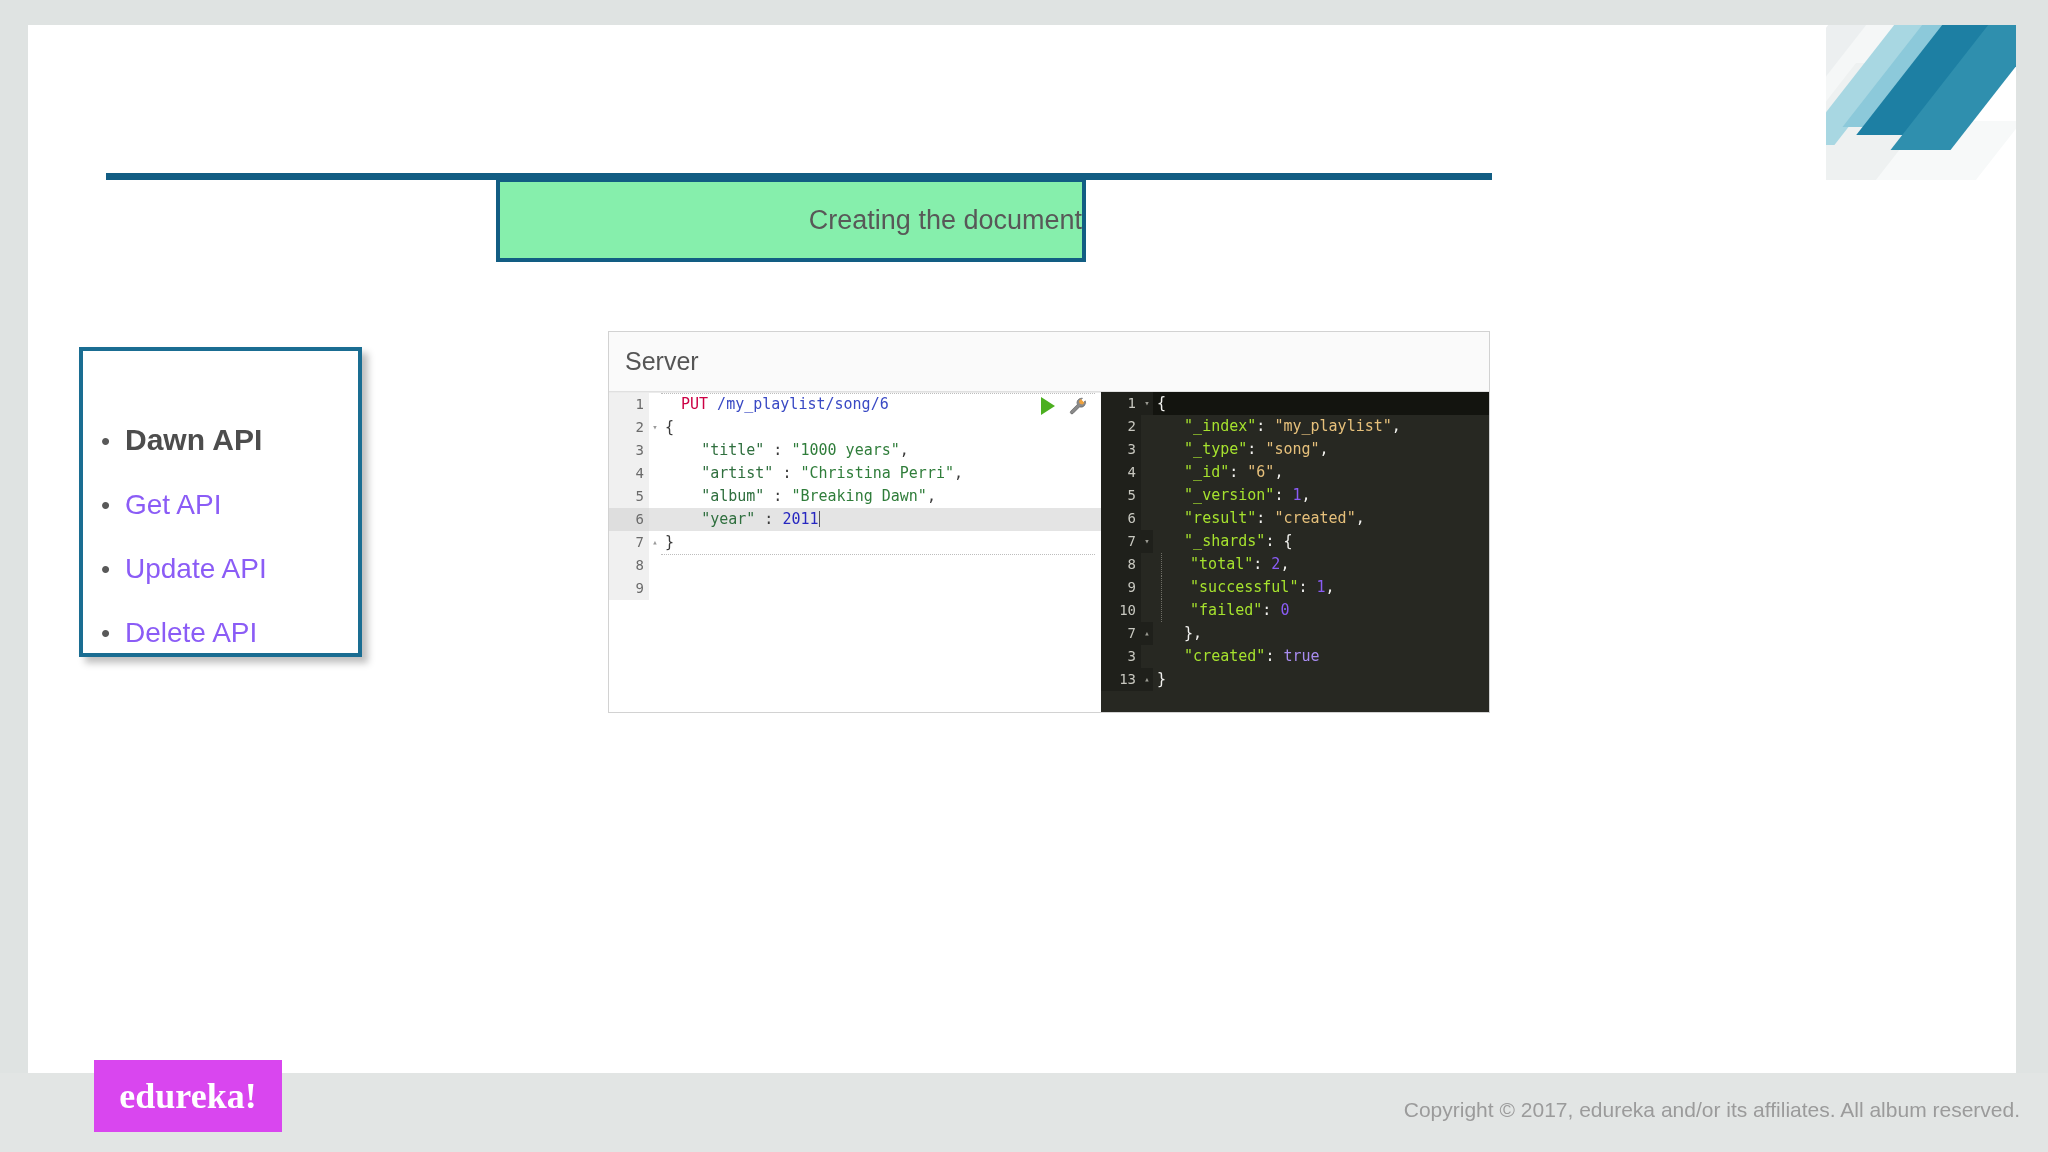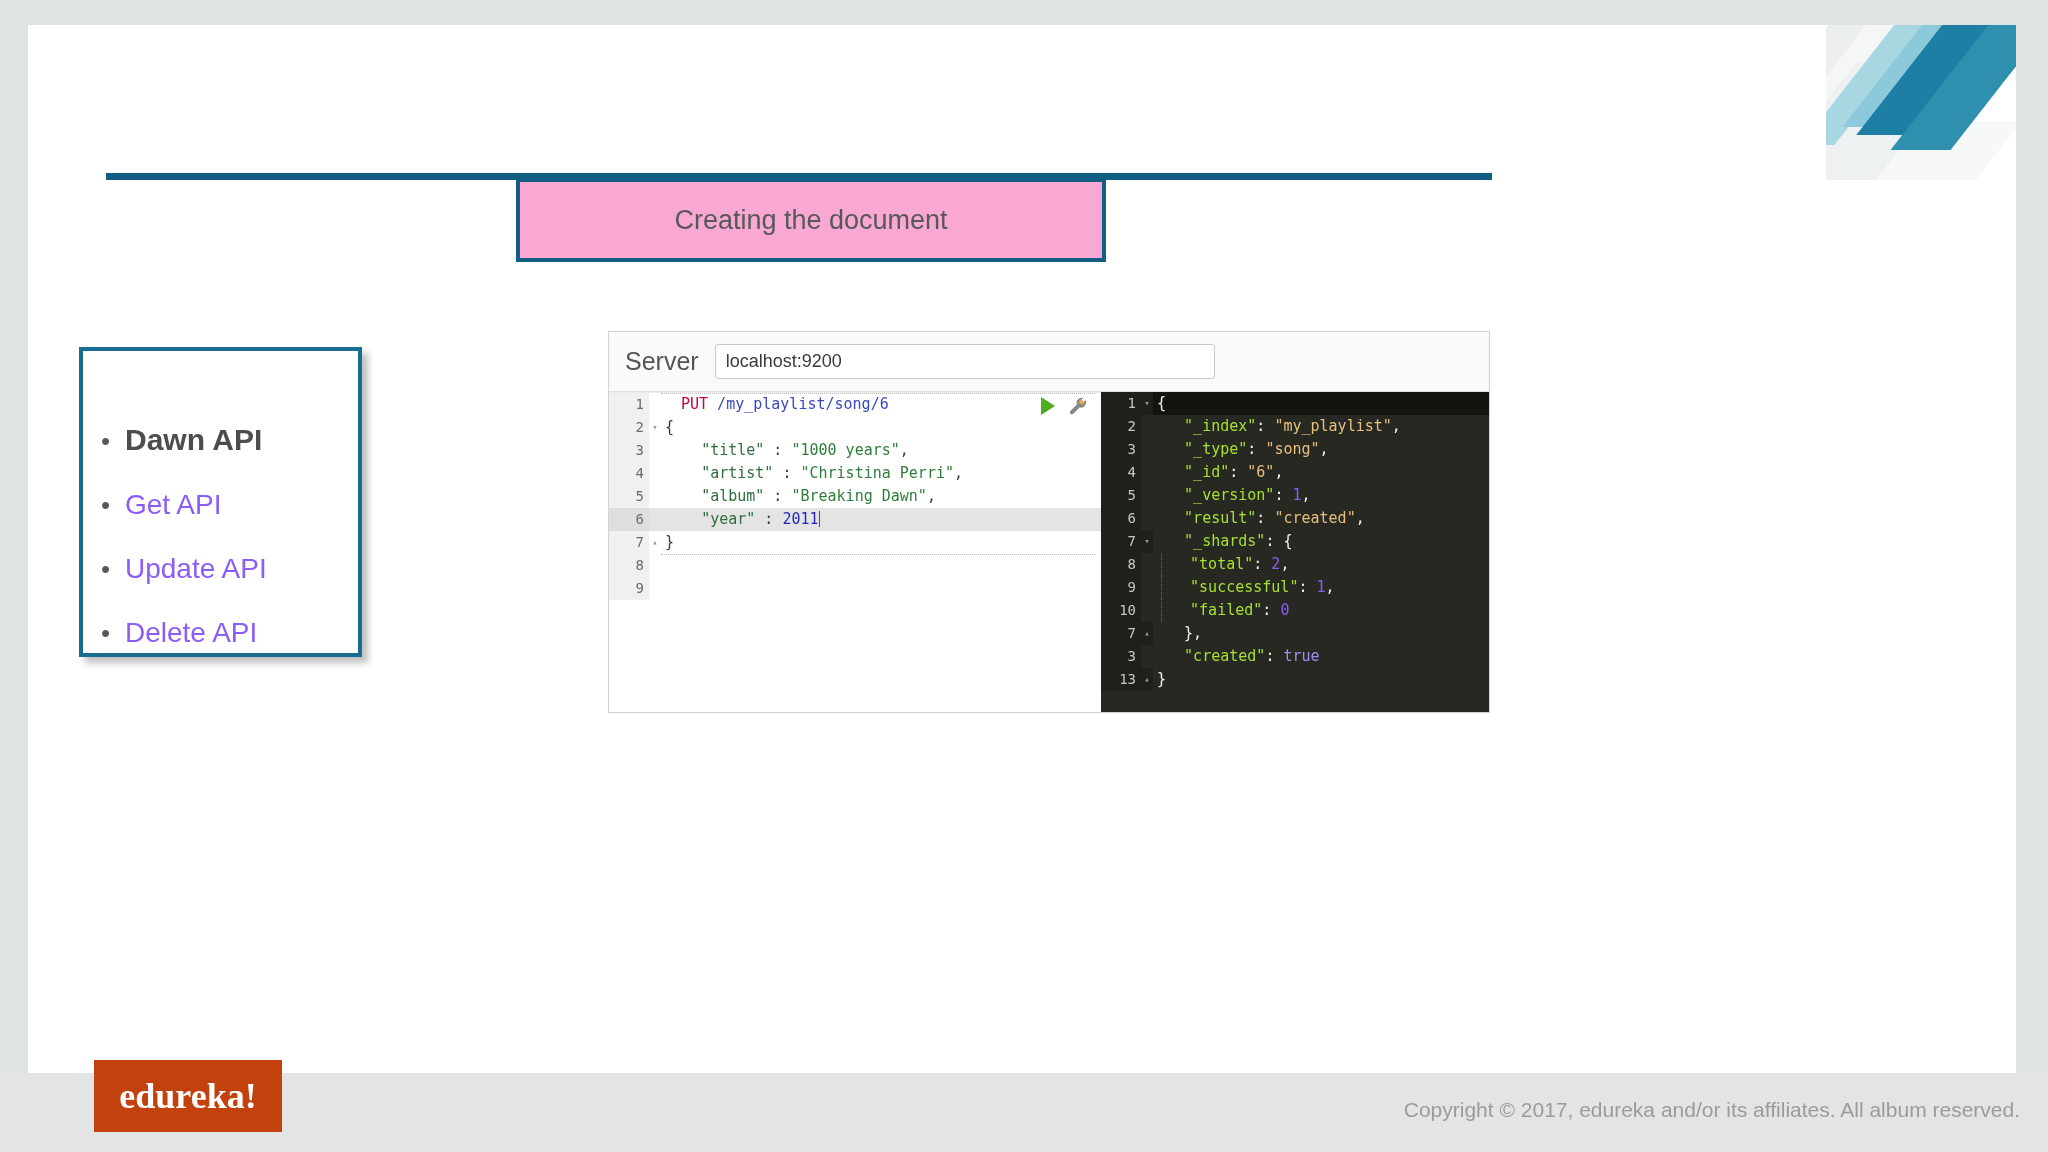--- a/index.html
+++ b/index.html
@@ -65,29 +65,29 @@
     left: 78px;
     top: 148px;
     width: 1386px;
     height: 7px;
     background: #125d83;
   }
 
   
   .caption-box {
     position: absolute;
-    left: 488px;
+    left: 468px;
     top: 153px;
     width: 582px;
     height: 76px;
     border: 4px solid #125d83;
-    background: #f9a8d4;
+    background: #86efac;
     display: flex;
     align-items: center;
-    justify-content: center;
+    justify-content: flex-end;
   }
   .caption-text {
     font-size: 27px;
     color: #585858;
   }
 
   
   .bullet-box {
     position: absolute;
     left: 51px;
@@ -273,21 +273,21 @@
     width: 2048px;
     height: 79px;
     background: #e2e5e4;
   }
   .logo-box {
     position: absolute;
     left: 94px;
     top: 1060px;
     width: 188px;
     height: 72px;
-    background: #c2410c;
+    background: #d946ef;
     display: flex;
     align-items: center;
     justify-content: center;
   }
   .logo-text {
     font-family: "Liberation Serif", serif;
     font-weight: bold;
     font-size: 36px;
     color: #ffffff;
   }
@@ -340,21 +340,20 @@
           <span class="bullet-dot">•</span>
           <span class="bullet-label">Delete API</span>
         </li>
       </ul>
   </div>
 
   <div class="console">
 
     <div class="console-top">
       <span class="server-label">Server</span>
-      <input class="server-input" type="text" readonly="" value="localhost:9200" style="">
     </div>
 
     <div class="console-body">
 
       <div class="pane-request">
         <div class="dotted-sep sep-top"></div>
         <div id="request-lines">
             <div class="code-line"><span class="gutter">1</span><span class="fold"></span><span class="code-text"><span class="tok-method">PUT</span><span class="tok-url"> /my_playlist/song/6</span></span></div>
             <div class="code-line"><span class="gutter">2</span><span class="fold">▾</span><span class="code-text"><span class="tok-punct">{</span></span></div>
             <div class="code-line"><span class="gutter">3</span><span class="fold"></span><span class="code-text"><span class="tok-punct">    </span><span class="tok-key">"title"</span><span class="tok-punct"> : </span><span class="tok-str">"1000 years"</span><span class="tok-punct">,</span></span></div>

